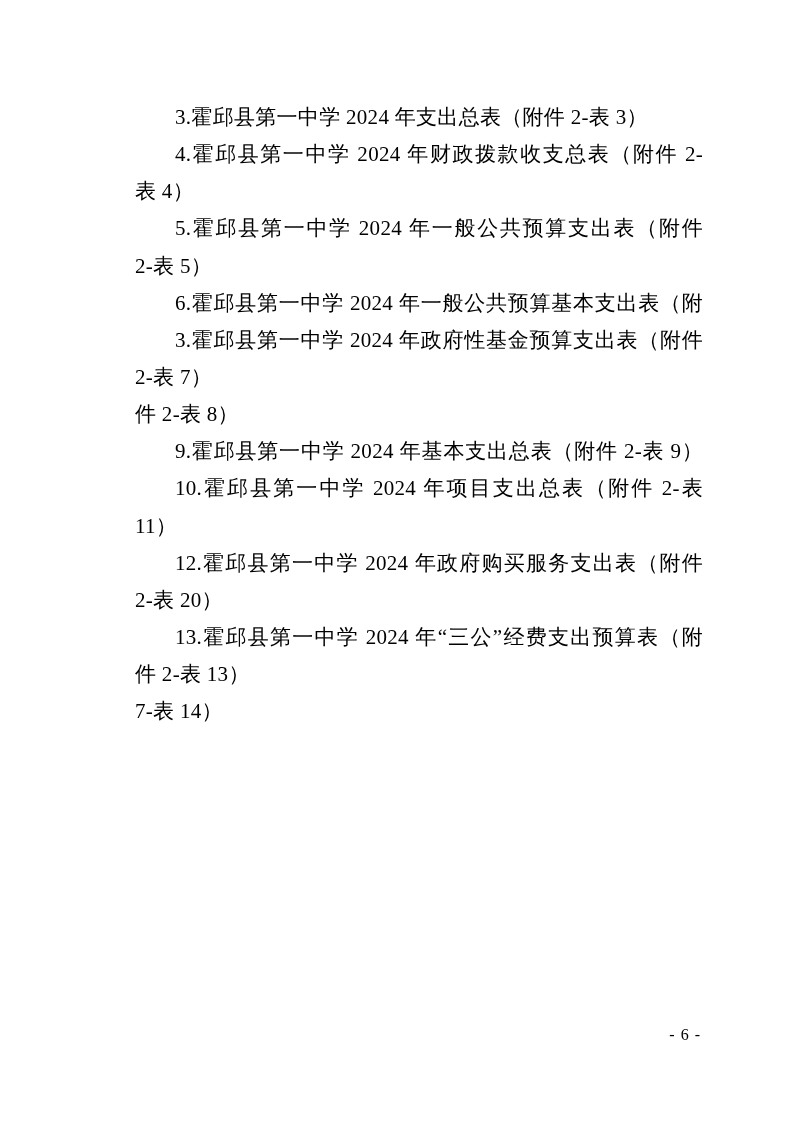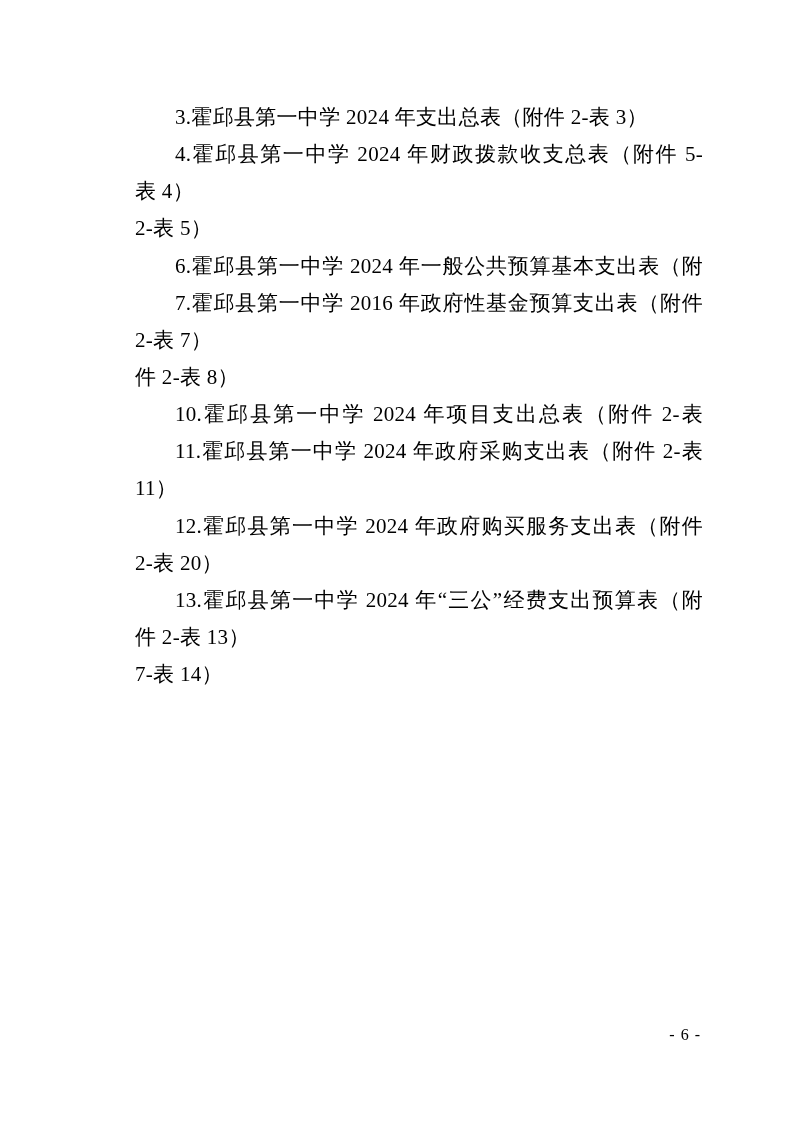--- a/index.html
+++ b/index.html
@@ -52,29 +52,30 @@
     color: #000000;
   }
 </style>
 </head>
 <body>
 
 <div class="page">
   <div class="content">
 
   <div class="line indent">3.霍邱县第一中学 2024 年支出总表（附件 2-表 3）</div>
-      <div class="line indent fill">4.霍邱县第一中学 2024 年财政拨款收支总表（附件 5-</div>
+      <div class="line indent fill">4.霍邱县第一中学 2024 年财政拨款收支总表（附件 2-</div>
       <div class="line">表 4）</div>
+      <div class="line indent fill">5.霍邱县第一中学 2024 年一般公共预算支出表（附件</div>
       <div class="line">2-表 5）</div>
       <div class="line indent fill">6.霍邱县第一中学 2024 年一般公共预算基本支出表（附</div>
-      <div class="line indent fill">7.霍邱县第一中学 2016 年政府性基金预算支出表（附件</div>
+      <div class="line indent fill">3.霍邱县第一中学 2024 年政府性基金预算支出表（附件</div>
       <div class="line">2-表 7）</div>
       <div class="line">件 2-表 8）</div>
+      <div class="line indent fill">9.霍邱县第一中学 2024 年基本支出总表（附件 2-表 9）</div>
       <div class="line indent fill">10.霍邱县第一中学 2024 年项目支出总表（附件 2-表 10）</div>
-      <div class="line indent fill">11.霍邱县第一中学 2024 年政府采购支出表（附件 2-表</div>
       <div class="line">11）</div>
       <div class="line indent fill">12.霍邱县第一中学 2024 年政府购买服务支出表（附件</div>
       <div class="line">2-表 20）</div>
       <div class="line indent fill">13.霍邱县第一中学 2024 年“三公”经费支出预算表（附</div>
       <div class="line">件 2-表 13）</div>
       <div class="line">7-表 14）</div>
     </div>
   <div class="page-number">- 6 -</div>
 </div>
 

